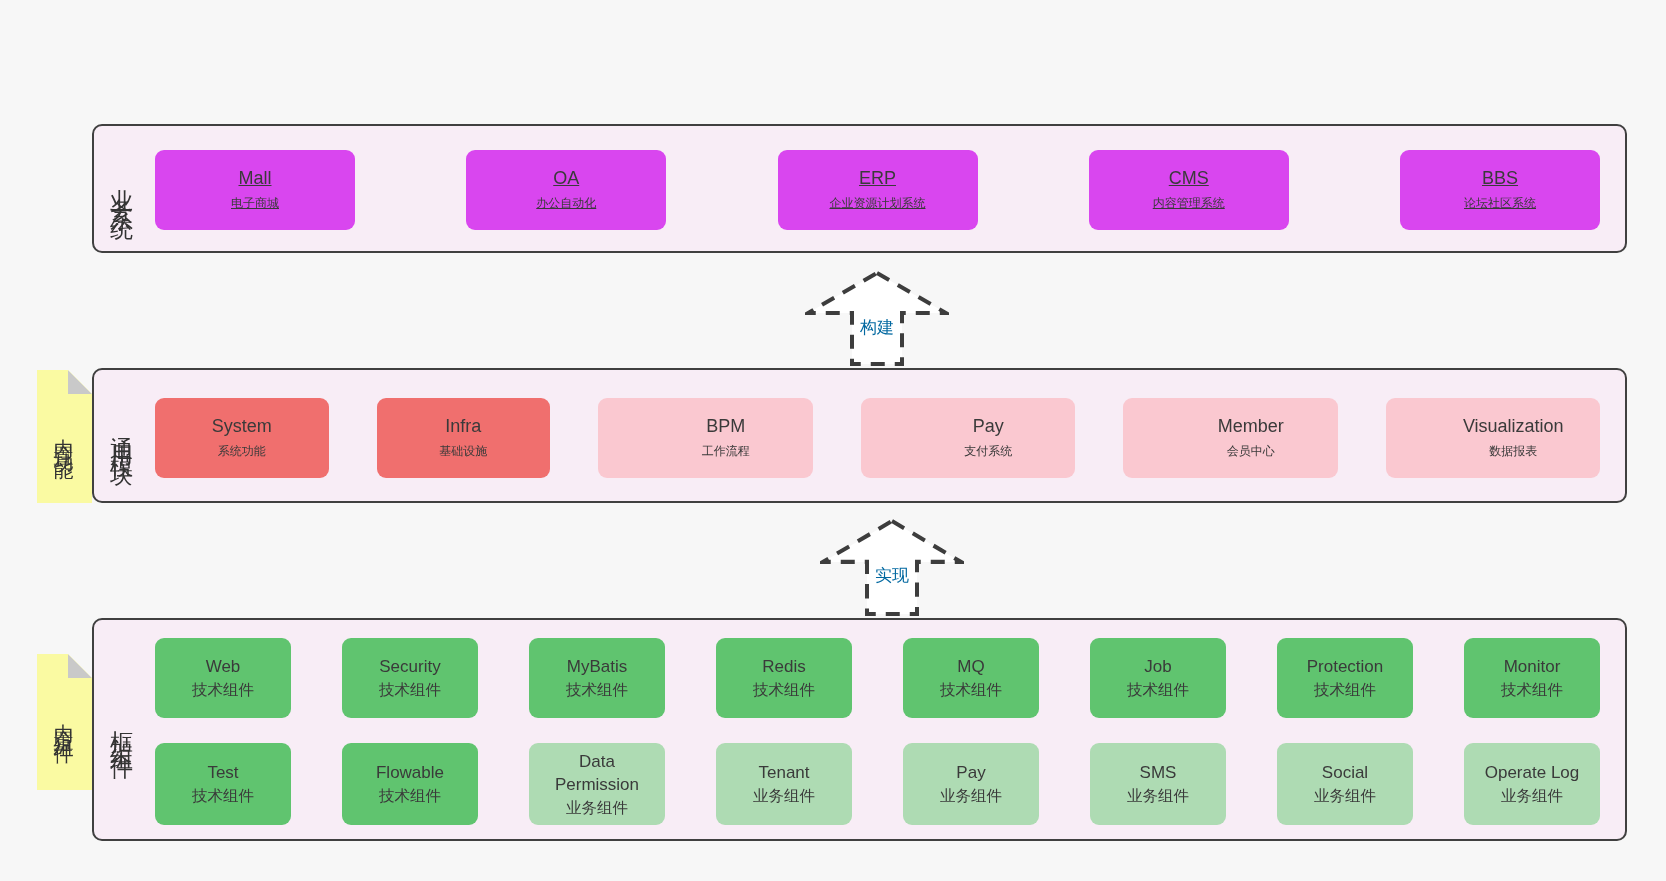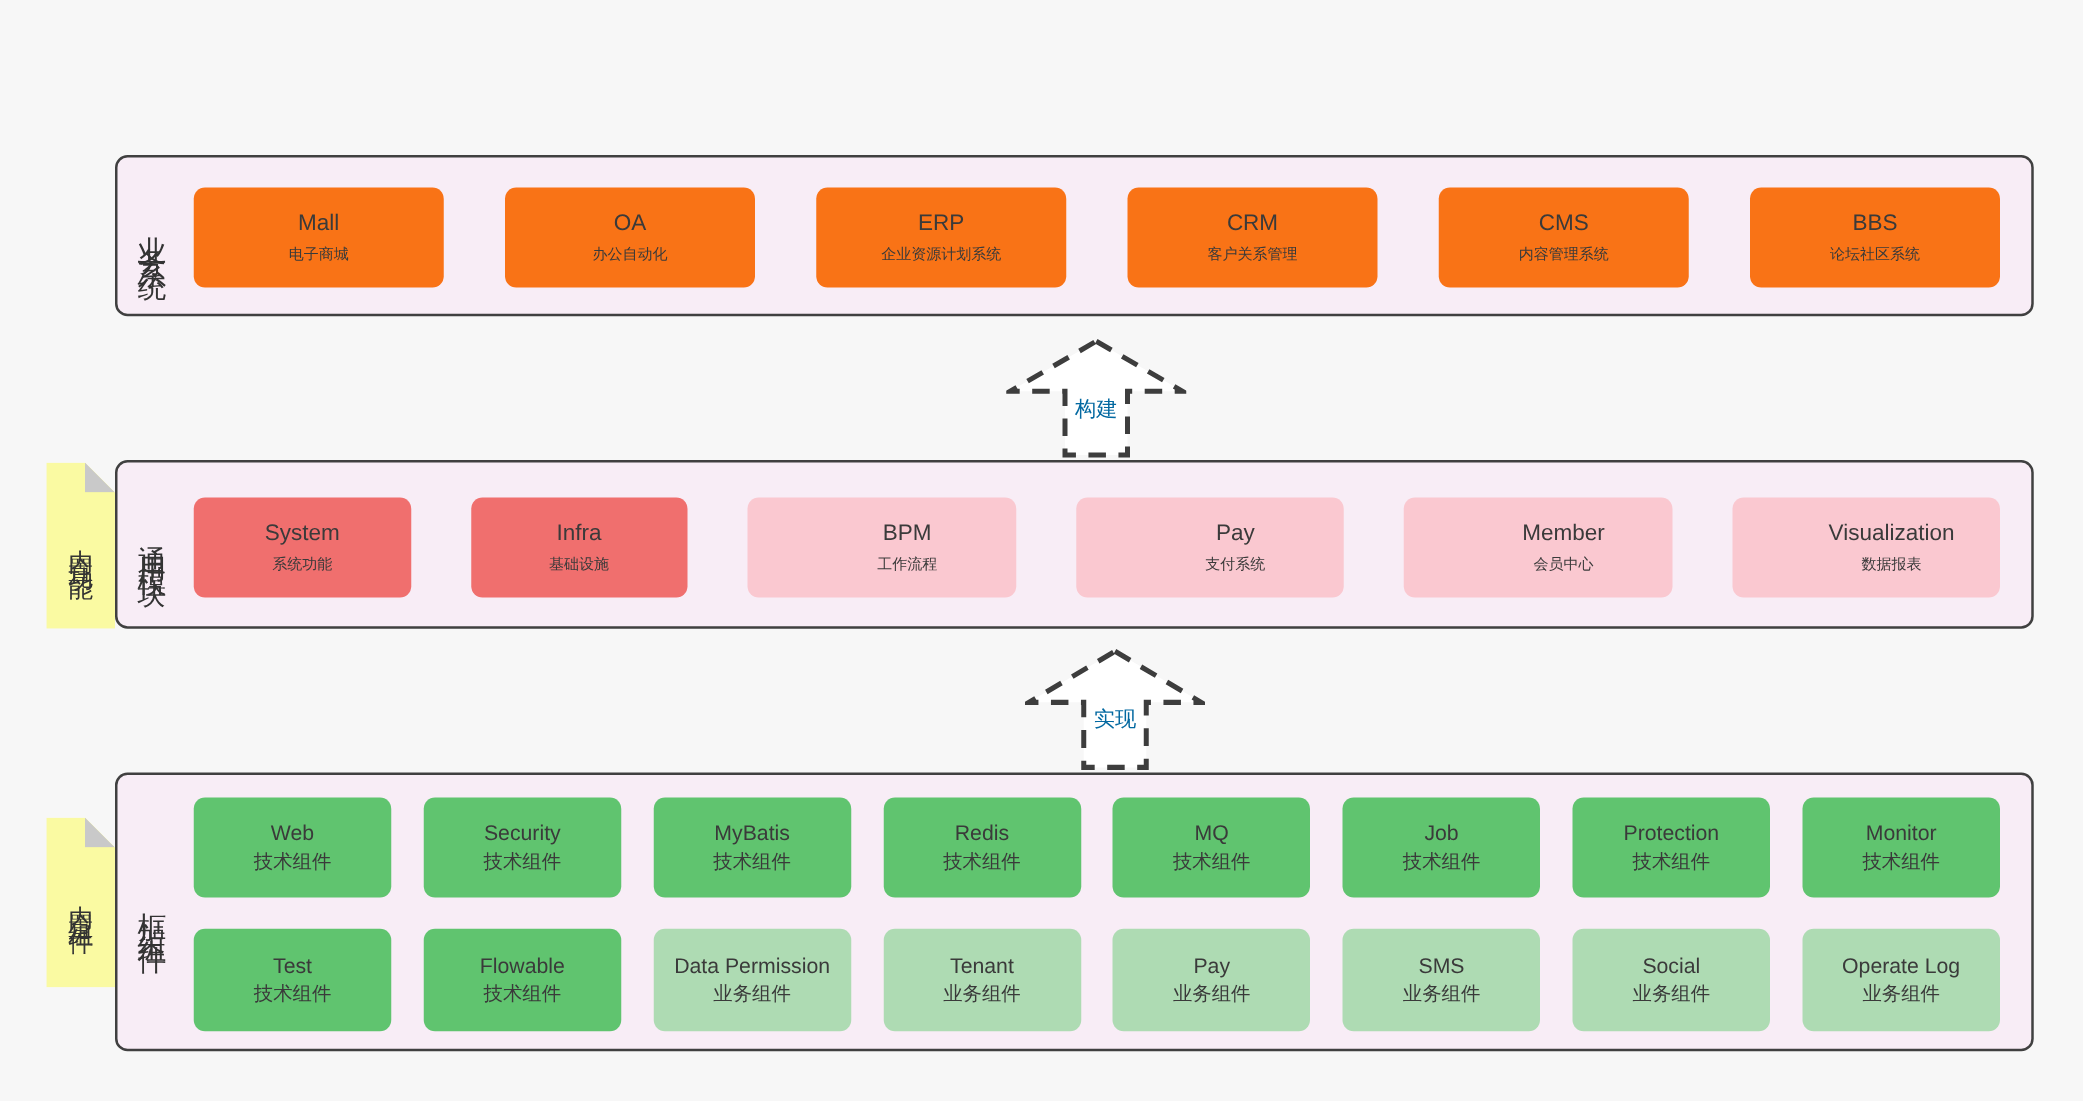--- a/index.html
+++ b/index.html
@@ -28,27 +28,27 @@
   }
   .band-top .boxes-row{top:24px;}
   .band-mid .boxes-row{top:28px;gap:48px;}
   .band-bot .row1{top:18px;}
   .band-bot .row2{top:123px;}
   .box{
     width:200px;height:80px;border-radius:9px;
     display:flex;flex-direction:column;align-items:center;justify-content:center;
     text-align:center;
   }
-  .band-bot .box{width:158px;}
+  .band-bot .box{width:136px;}
   .band-bot .row2 .box{height:82px;}
   .box-title{font-size:18px;line-height:26px;}
   .box-sub{font-size:12px;line-height:25px;}
   .band-bot .box-title{font-size:17px;line-height:23px;padding:0 6px;}
   .band-bot .box-sub{font-size:15.5px;line-height:23px;}
-  .blue{background:#f97316;}
+  .blue{background:#d946ef;text-decoration:underline;}
   .red{background:#f06f6e;}
   .pink{background:#fac8d0;padding-left:41px;}
   .green{background:#60c46f;}
   .lightgreen{background:#aedbb3;}
   .sticky{
     position:absolute;left:37px;width:55px;background:#fafaa2;z-index:0;
     clip-path:polygon(0 0, calc(100% - 24px) 0, 100% 24px, 100% 100%, 0 100%);
     display:flex;align-items:center;justify-content:center;
   }
   .sticky-mid{top:370px;height:133px;}
@@ -82,24 +82,20 @@
     </div>
     <div class="box blue">
       <div class="box-title">OA</div>
       <div class="box-sub">办公自动化</div>
     </div>
     <div class="box blue">
       <div class="box-title">ERP</div>
       <div class="box-sub">企业资源计划系统</div>
     </div>
     <div class="box blue">
-      <div class="box-title">CRM</div>
-      <div class="box-sub">客户关系管理</div>
-    </div>
-    <div class="box blue">
       <div class="box-title">CMS</div>
       <div class="box-sub">内容管理系统</div>
     </div>
     <div class="box blue">
       <div class="box-title">BBS</div>
       <div class="box-sub">论坛社区系统</div>
     </div>
   </div>
 </section>
 

